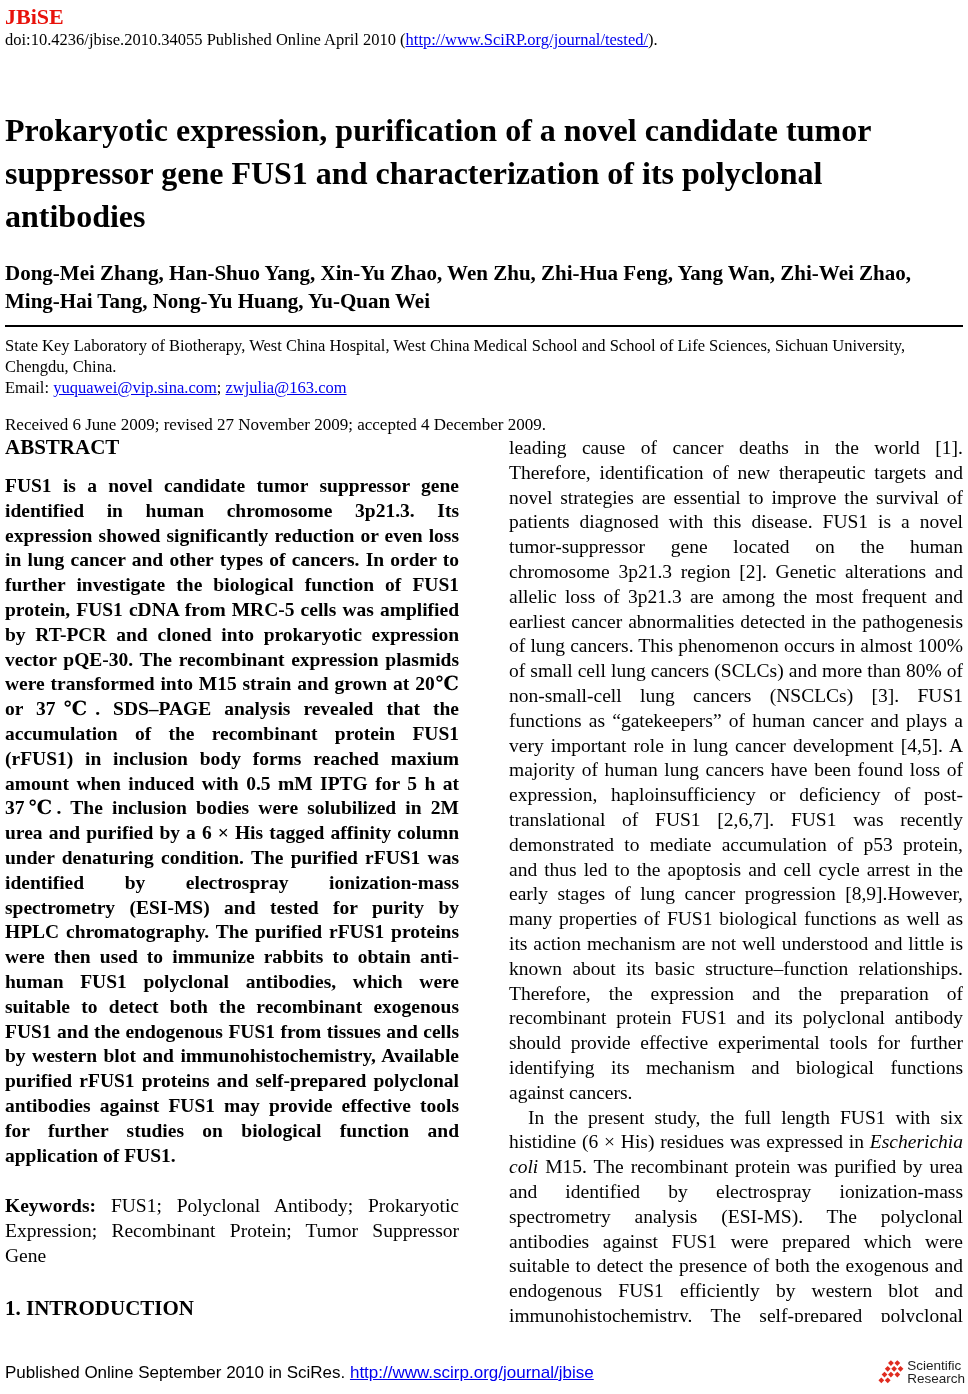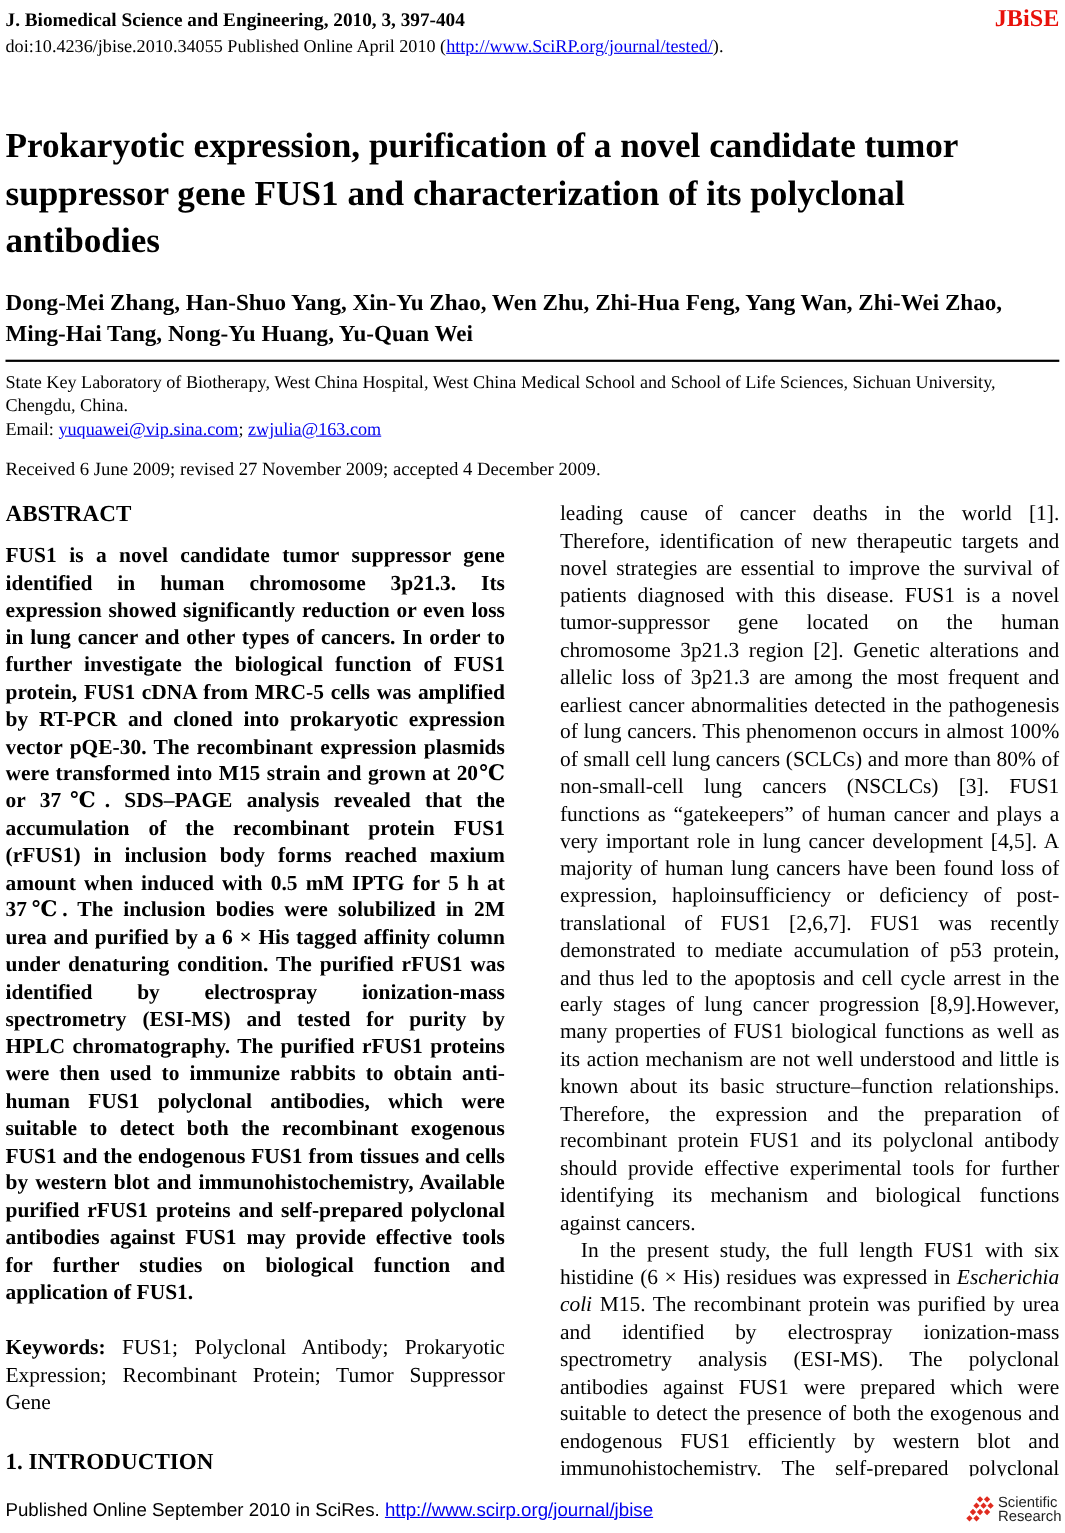--- a/index.html
+++ b/index.html
@@ -42,21 +42,21 @@
     font-weight: bold;
     line-height: 28px;
     margin-top: 21px;
     max-width: 960px;
   }
   hr.rule { border: none; border-top: 2px solid #000; margin: 10px 0 0 0; }
   .affiliation { font-size: 16.5px; line-height: 21px; margin-top: 8px; }
   .email-line { font-size: 16.5px; line-height: 21px; }
   .received { font-size: 17px; line-height: 22px; margin-top: 16px; }
   
-  .columns { display: flex; gap: 50px; margin-top: 18px; }
+  .columns { display: flex; gap: 50px; margin-top: 0; }
   .col {
     width: 454px;
     height: 886px;
     overflow: hidden;
     text-align: justify;
     font-size: 19.5px;
     line-height: 24.8px;
   }
   h2.section {
     font-size: 21px;
@@ -98,21 +98,20 @@
   .sr-logo-text span { display: block; }
   .diamond { fill: var(--logo_red, #e02b1f); }
 </style>
 </head>
 <body>
 
 <div class="page">
 
   <header>
     <div class="header-row">
-      <span class="journal-name">J. Biomedical Science and Engineering, 2010, 3, 397-404</span>
       <span class="journal-logo-text">JBiSE</span>
     </div>
     <div class="doi-line"><span>doi:10.4236/jbise.2010.34055 Published Online April 2010 (</span><a class="link" href="#">http://www.SciRP.org/journal/tested/</a><span>).</span></div>
   </header>
 
   <h1 class="title">Prokaryotic expression, purification of a novel candidate tumor suppressor gene FUS1 and characterization of its polyclonal antibodies</h1>
 
   <div class="authors">Dong-Mei Zhang, Han-Shuo Yang, Xin-Yu Zhao, Wen Zhu, Zhi-Hua Feng, Yang Wan, Zhi-Wei Zhao, Ming-Hai Tang, Nong-Yu Huang, Yu-Quan Wei</div>
 
   <hr class="rule">

